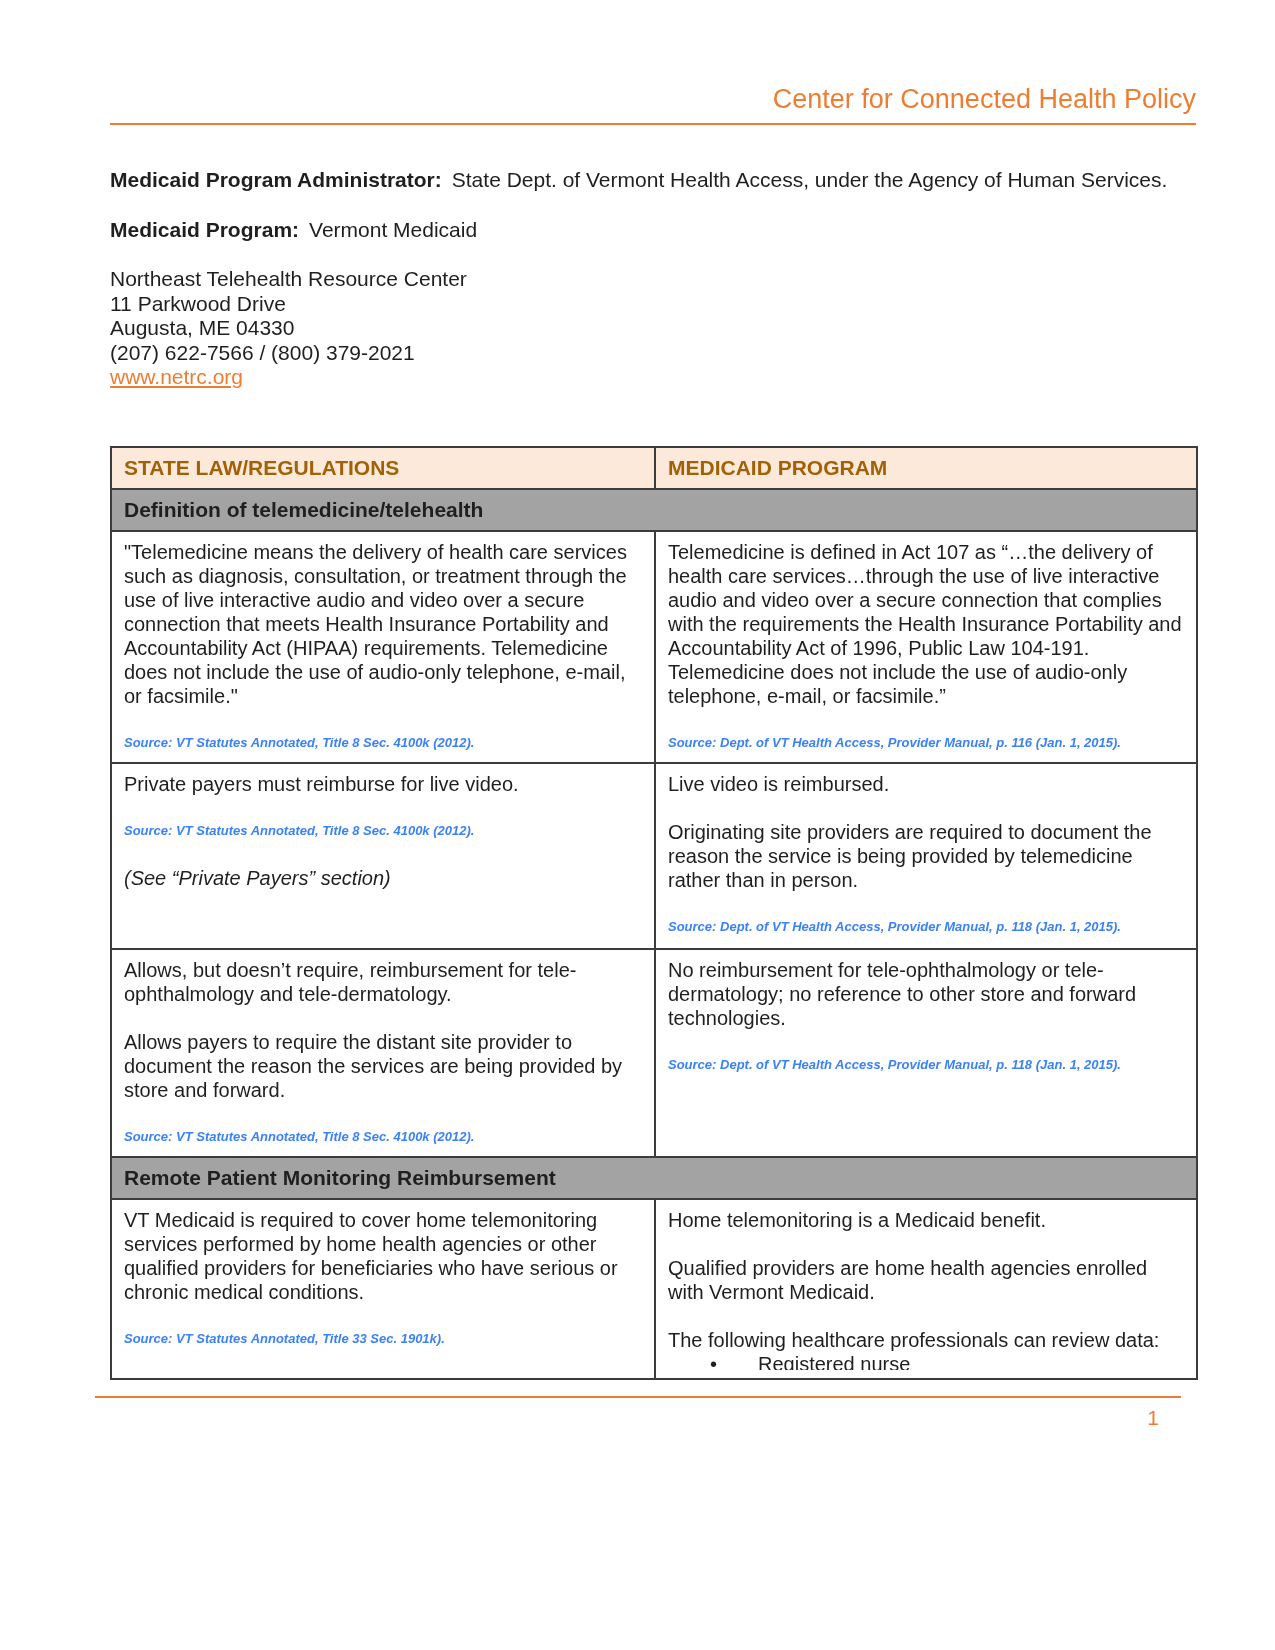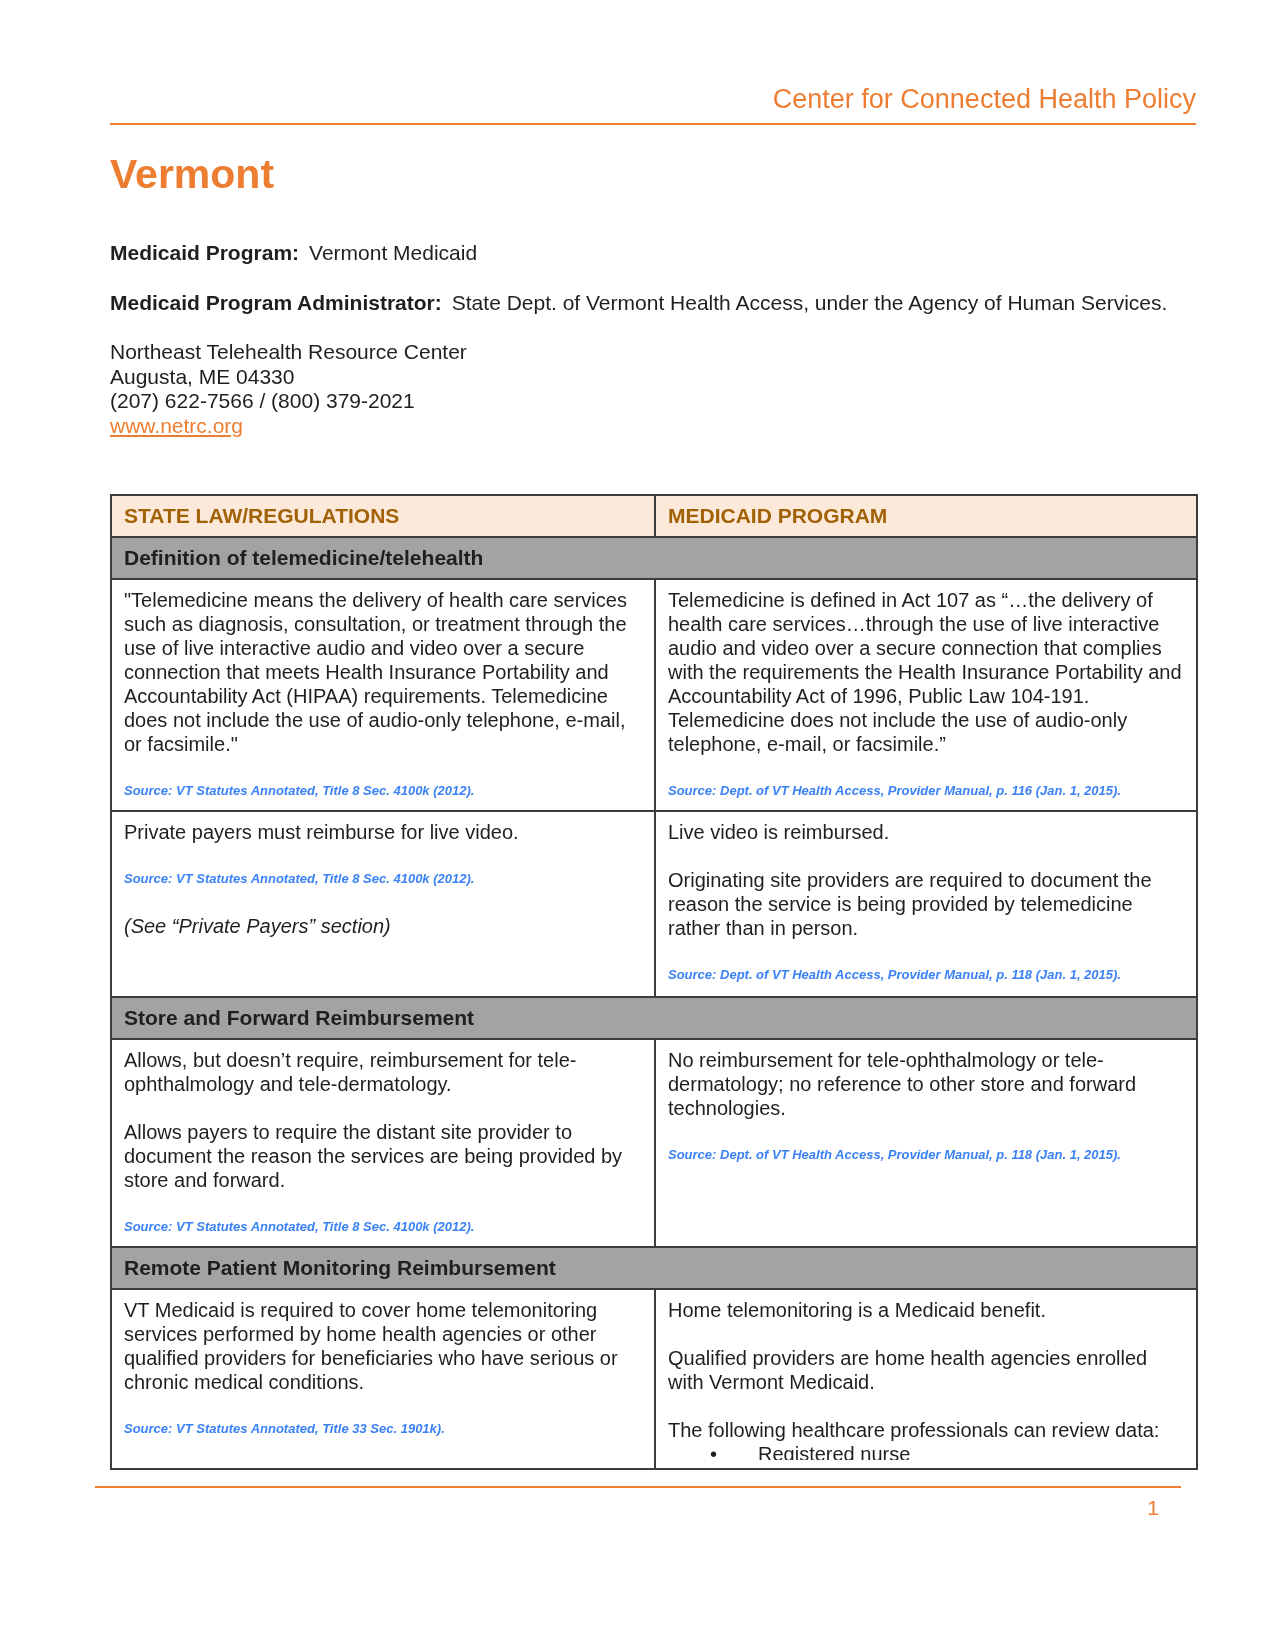--- a/index.html
+++ b/index.html
@@ -103,32 +103,32 @@
 </head>
 <body>
 
 <div class="page">
   <div class="content">
 
     <div class="doc-header">
       <span class="brand">Center for Connected Health Policy</span>
     </div>
 
-    <h1 class="page-title">Vermont</h1>
+
+    <p class="meta">
+      <span class="label">Medicaid Program Administrator:</span><span>State Dept. of Vermont Health Access, under the Agency of Human Services.</span>
+    </p>
 
     <p class="meta">
       <span class="label">Medicaid Program:</span><span>Vermont Medicaid</span>
     </p>
 
-    <p class="meta">
-      <span class="label">Medicaid Program Administrator:</span><span>State Dept. of Vermont Health Access, under the Agency of Human Services.</span>
-    </p>
-
     <div class="address">
       <p>Northeast Telehealth Resource Center</p>
+      <p>11 Parkwood Drive</p>
       <p>Augusta, ME 04330</p>
       <p>(207) 622-7566 / (800) 379-2021</p>
       <p><a class="link">www.netrc.org</a></p>
     </div>
 
     <table class="policy">
       <colgroup>
           <col style="width:544px">
           <col style="width:542px">
         </colgroup>
@@ -159,23 +159,20 @@
           <p class="gap source">Source: VT Statutes Annotated, Title 8 Sec. 4100k (2012).</p>
           <p class="gap note">(See “Private Payers” section)</p>
         </td>
         <td>
           <p>Live video is reimbursed.</p>
           <p class="gap">Originating site providers are required to document the reason the service is being provided by telemedicine rather than in person.</p>
           <p class="gap source">Source: Dept. of VT Health Access, Provider Manual, p. 118 (Jan. 1, 2015).</p>
         </td>
       </tr>
 
-      <tr class="section">
-        <td colspan="2">Store and Forward Reimbursement</td>
-      </tr>
       <tr class="r-sf">
         <td>
           <p>Allows, but doesn’t require, reimbursement for tele-ophthalmology and tele-dermatology.</p>
           <p class="gap">Allows payers to require the distant site provider to document the reason the services are being provided by store and forward.</p>
           <p class="gap source">Source: VT Statutes Annotated, Title 8 Sec. 4100k (2012).</p>
         </td>
         <td>
           <p>No reimbursement for tele-ophthalmology or tele-dermatology; no reference to other store and forward technologies.</p>
           <p class="gap source">Source: Dept. of VT Health Access, Provider Manual, p. 118 (Jan. 1, 2015).</p>
         </td>

